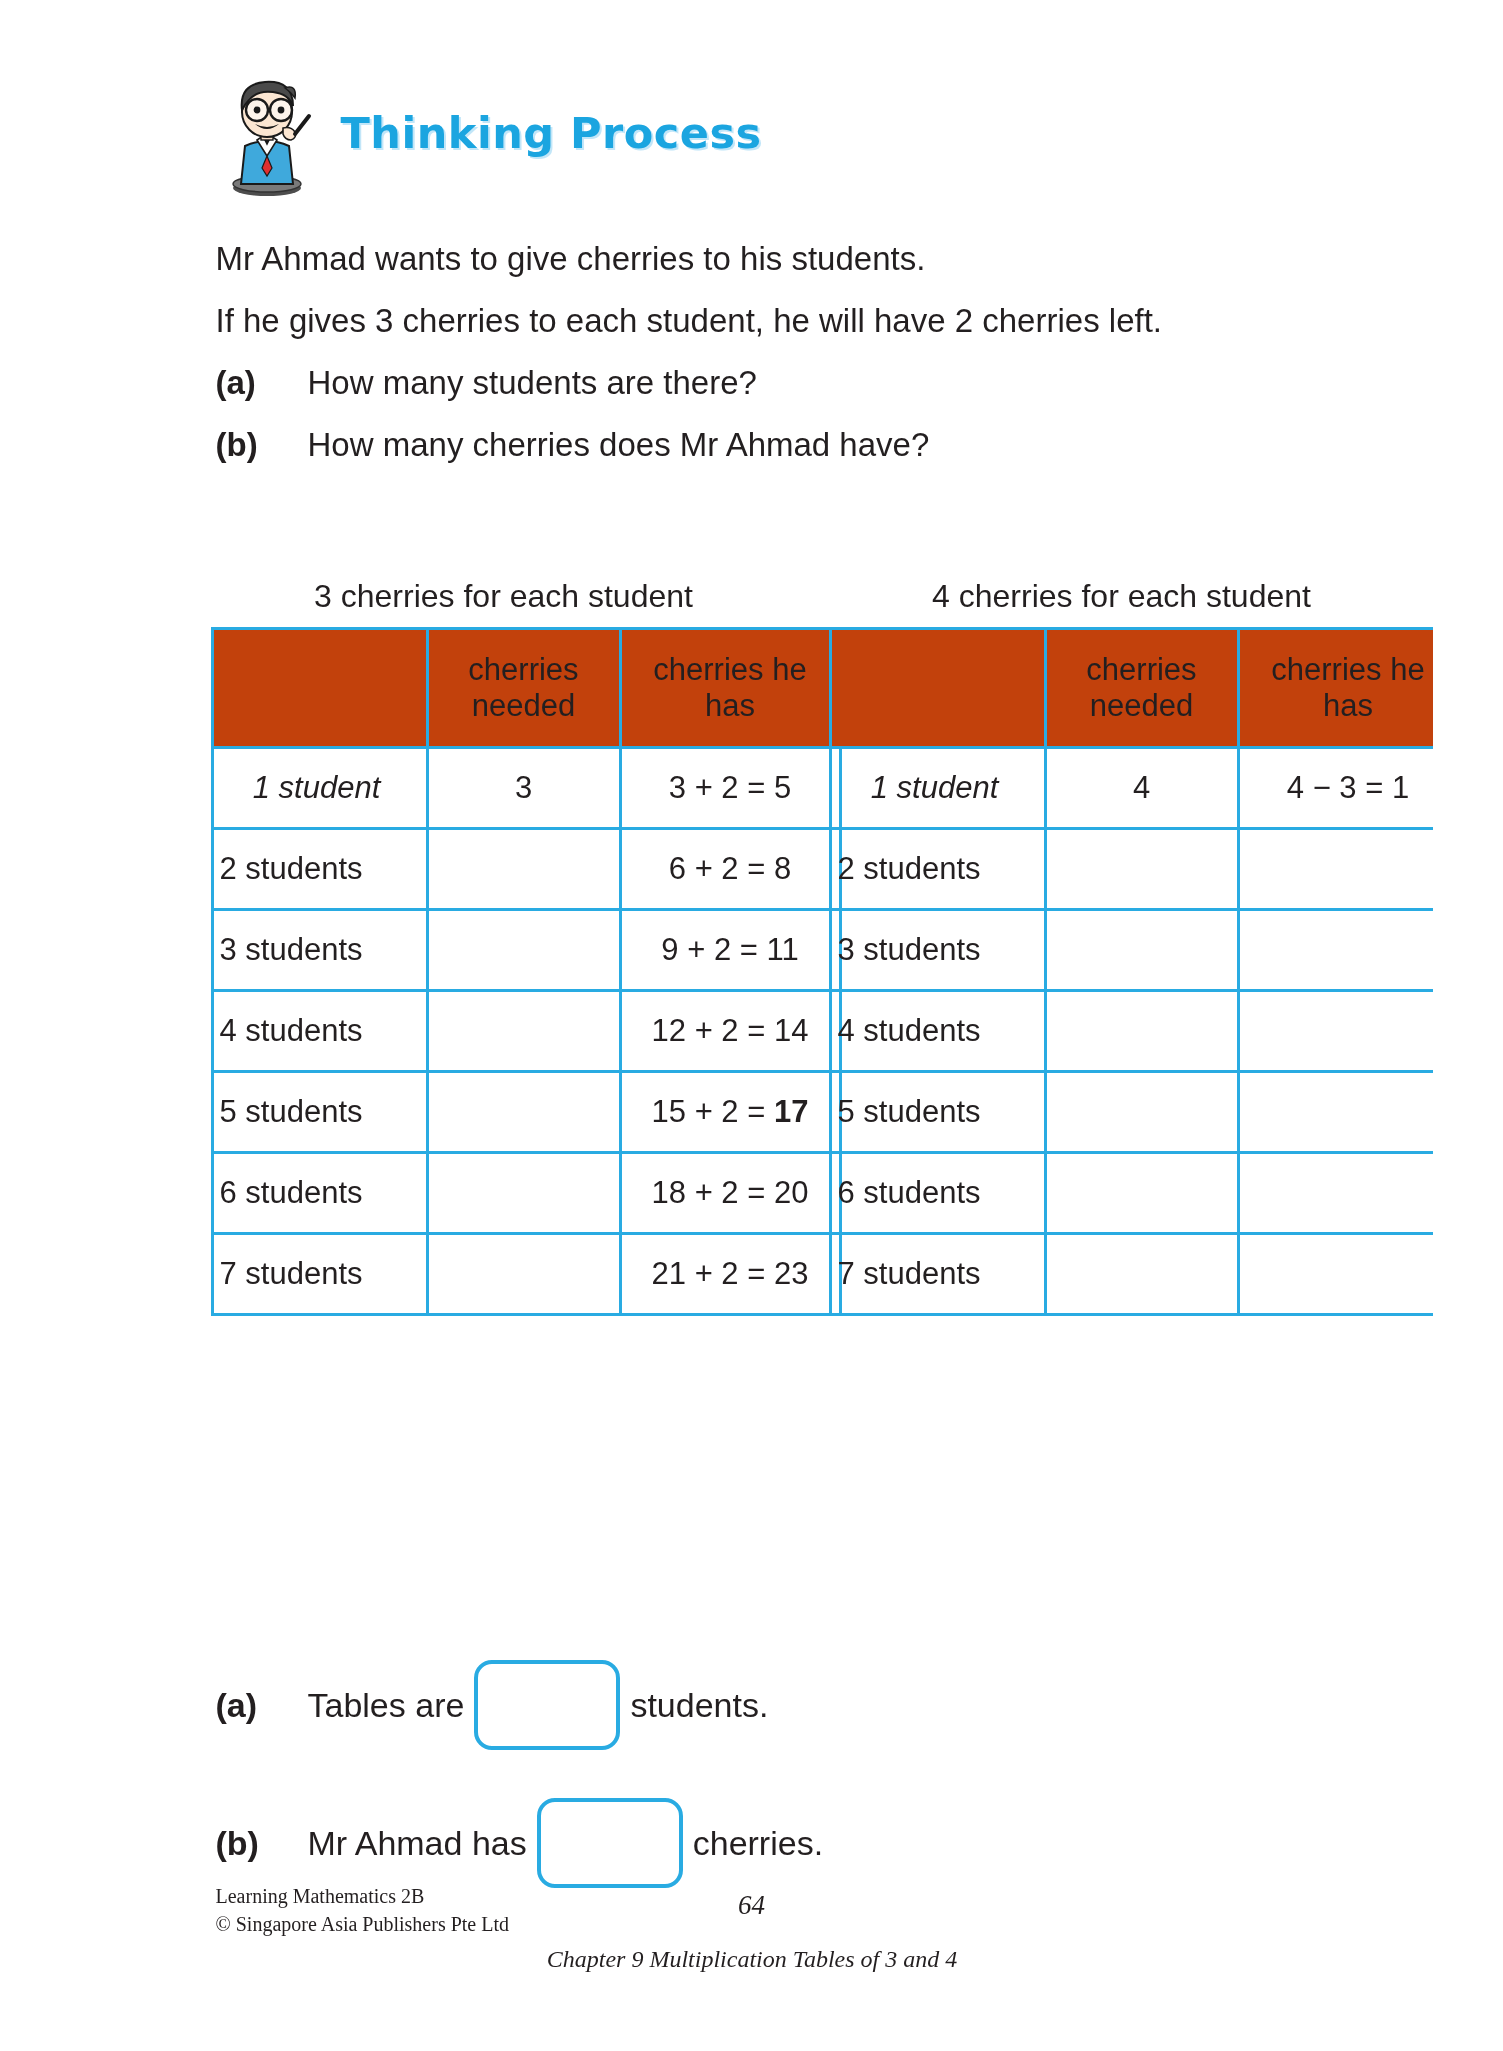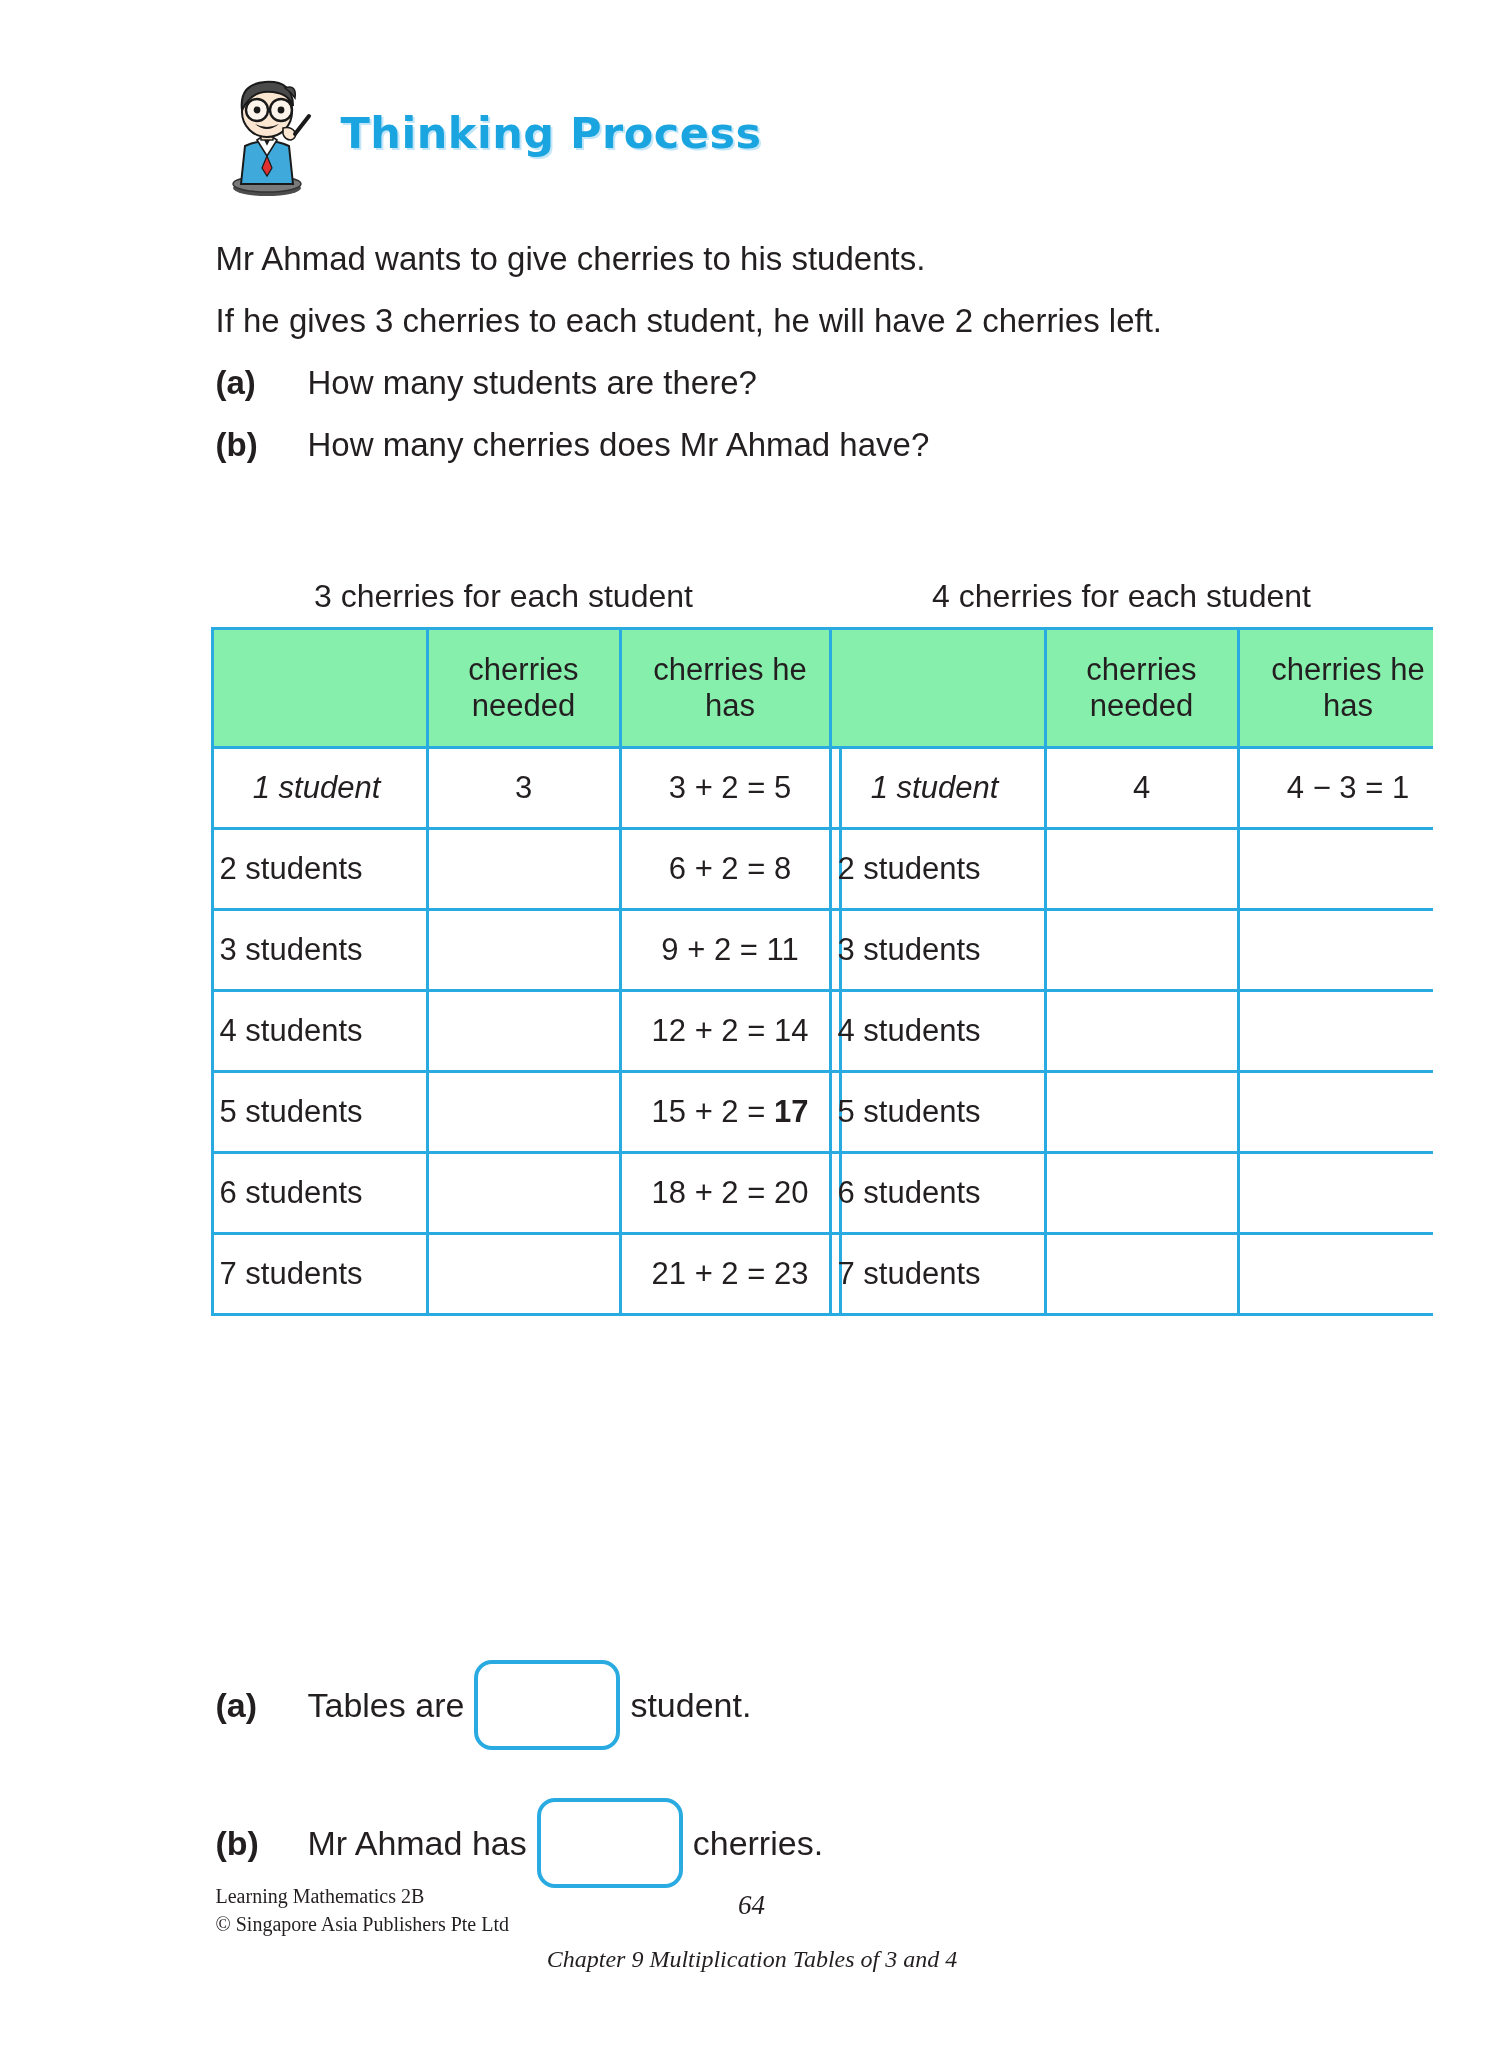--- a/index.html
+++ b/index.html
@@ -97,21 +97,21 @@
   table.grid td, table.grid th {
     border: 3px solid #29ABE2;
     height: 78px;
     font-size: 31px;
     font-weight: normal;
     color: #231f20;
     padding: 0 6px;
     vertical-align: middle;
   }
   table.grid thead th {
-    background: #86efac;
+    background: #c2410c;
     height: 116px;
     line-height: 1.15;
     text-align: center;
   }
   .c-label  { width: 200px; }
   .c-needed { width: 178px; }
   .c-has    { width: 205px; }
   td.label-cell { text-align: left; padding-left: 14px; }
   td.num-cell   { text-align: center; }
   td.eq-cell    { text-align: center; }
@@ -345,21 +345,21 @@
       </table>
     </div>
 
   </div>
 
   <div class="answers">
     <div class="answer-row">
       <span class="qlabel">(a)</span>
       <span>Tables are</span>
       <span class="ans-box"></span>
-      <span>student.</span>
+      <span>students.</span>
     </div>
     <div class="answer-row">
       <span class="qlabel">(b)</span>
       <span>Mr Ahmad has</span>
       <span class="ans-box"></span>
       <span>cherries.</span>
     </div>
   </div>
 
   <div class="footer">

